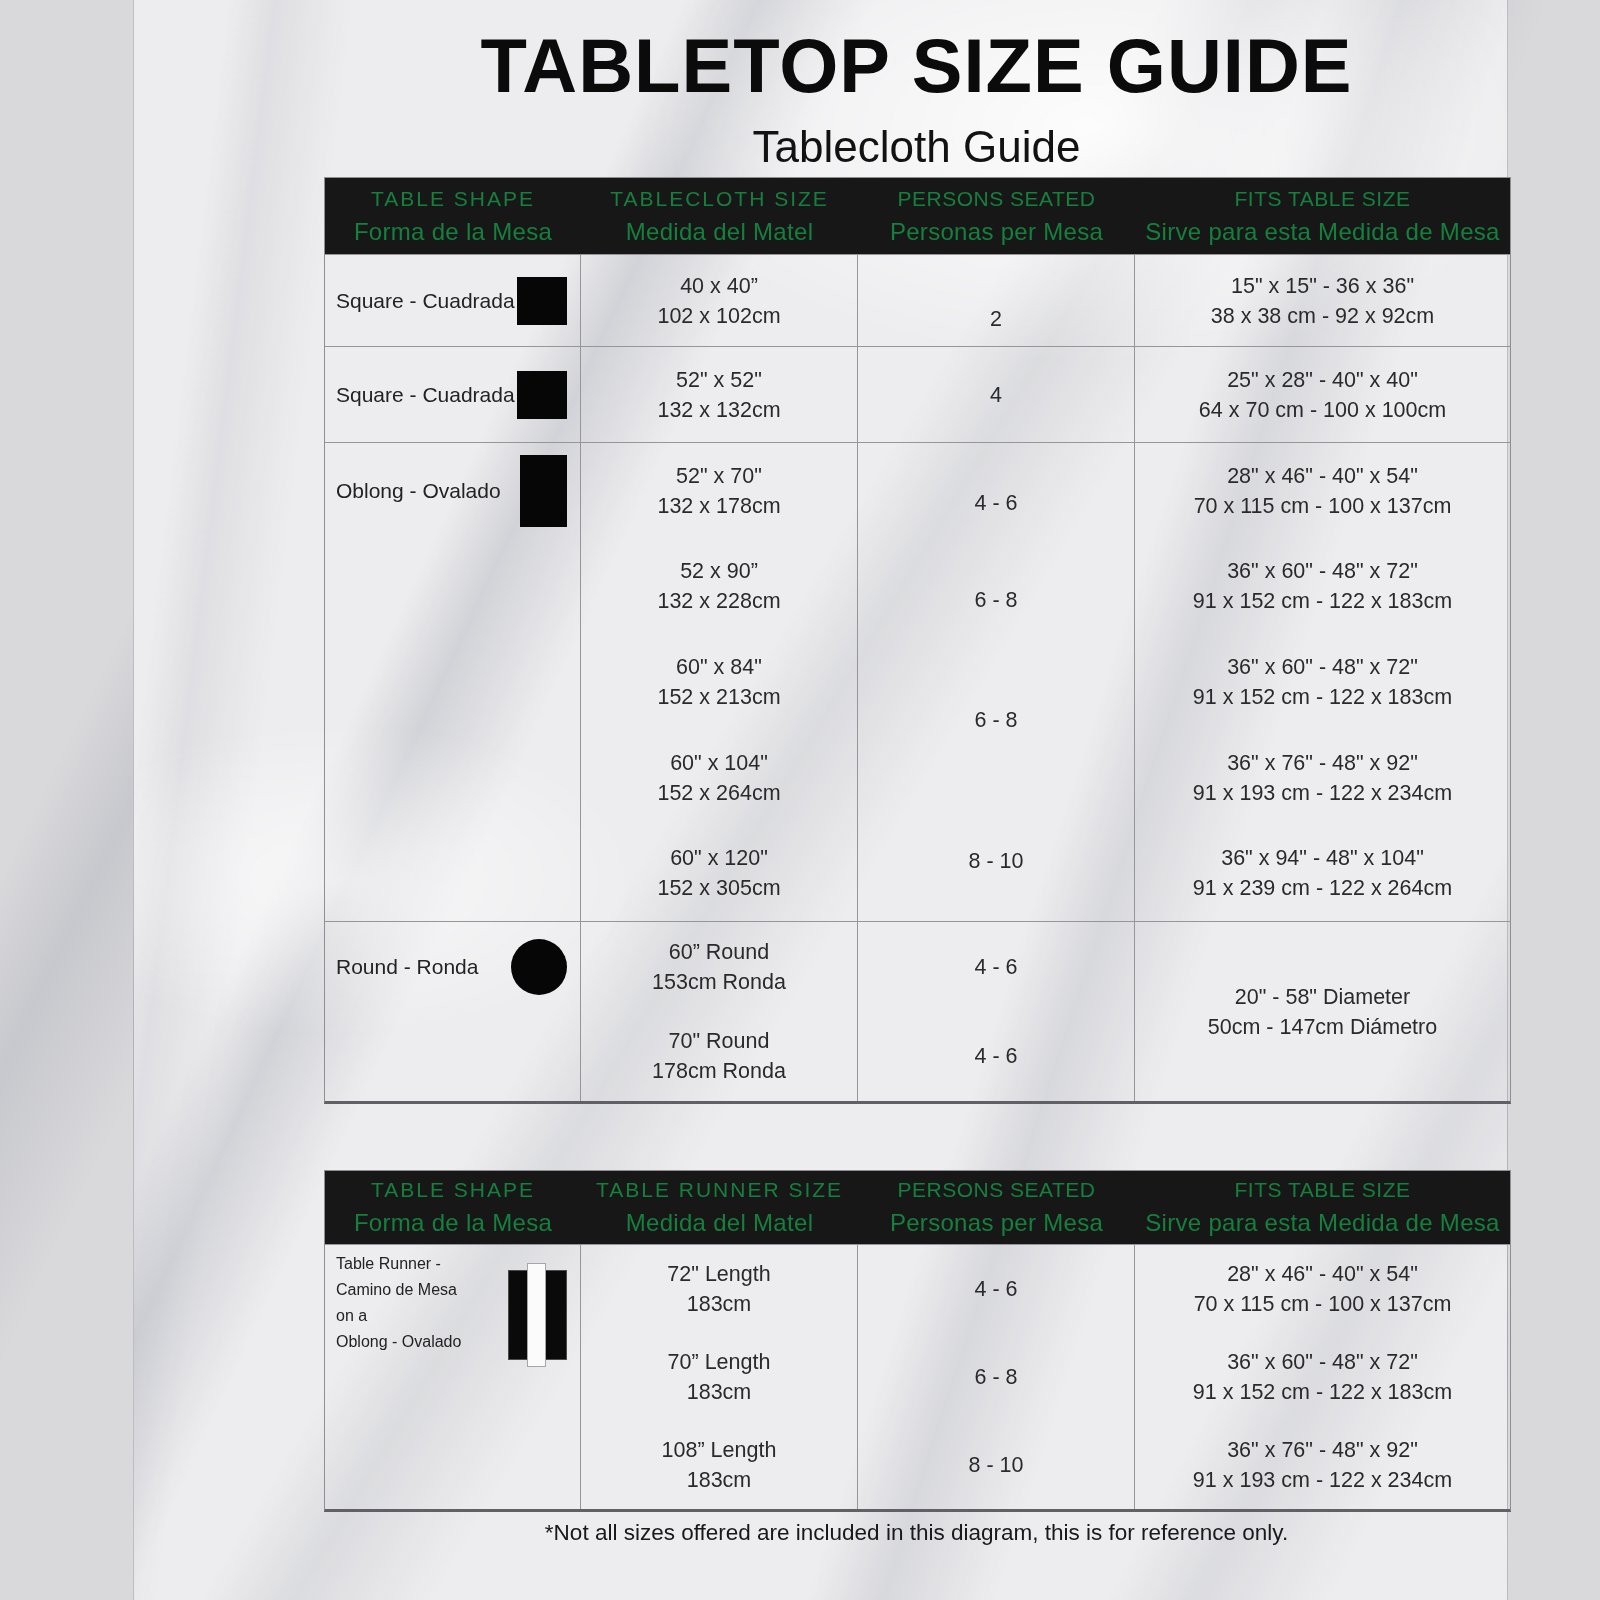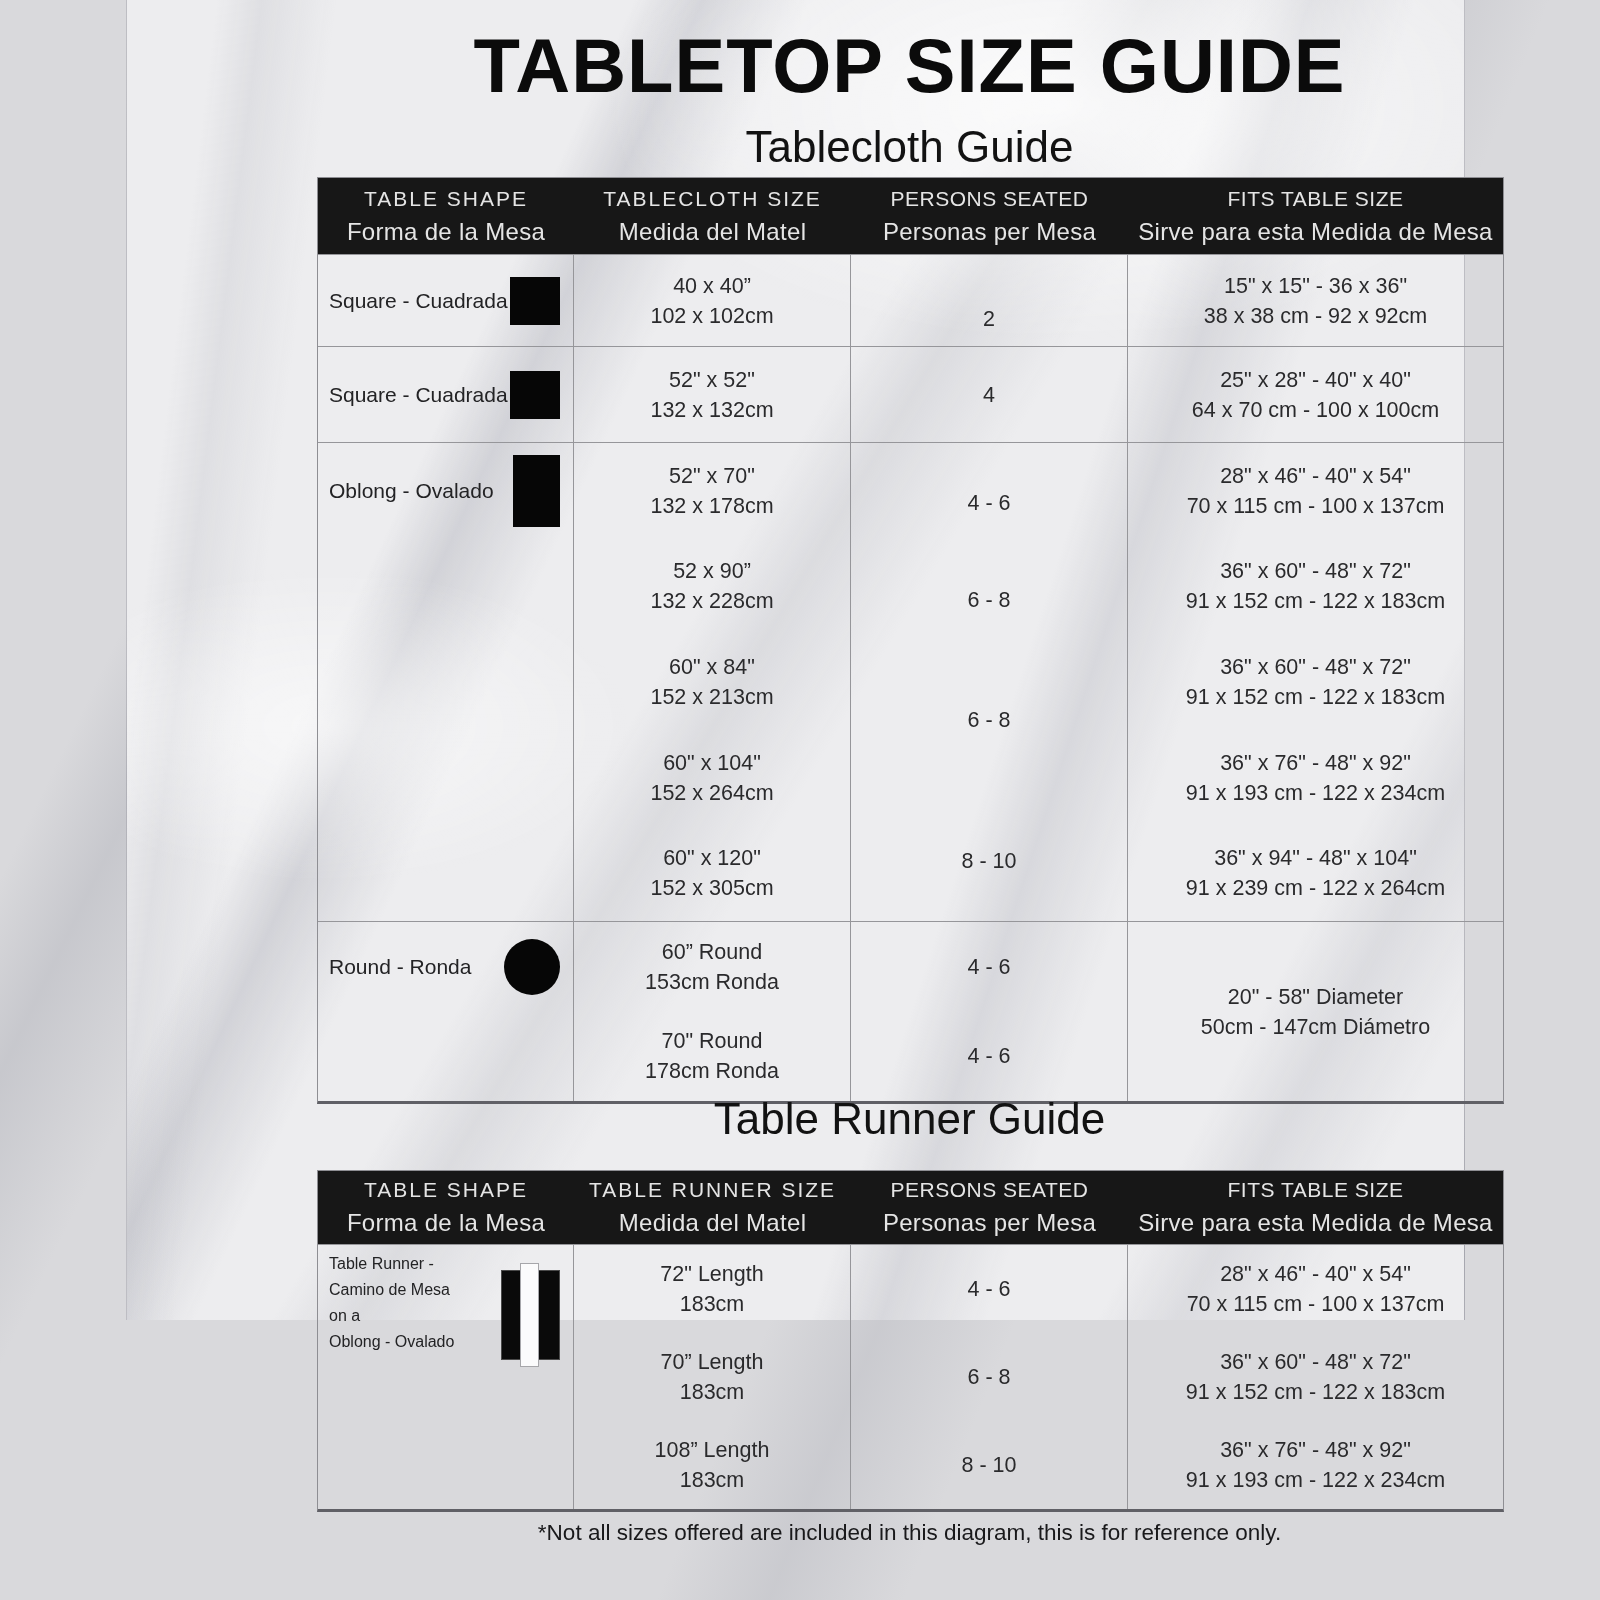--- a/index.html
+++ b/index.html
@@ -6,51 +6,52 @@
   .canvas{
     position:relative;width:1600px;height:1600px;overflow:hidden;
     font-family:"Liberation Sans","DejaVu Sans",sans-serif;
     color:#28282a;
     background:
       linear-gradient(116deg, rgba(255,255,255,0) 18%, rgba(158,160,170,0.30) 22%, rgba(255,255,255,0) 28%),
       linear-gradient(112deg, rgba(255,255,255,0) 58%, rgba(158,160,170,0.25) 63%, rgba(255,255,255,0) 69%),
       #d9d9dc;
   }
   .page{
-    position:absolute;left:126px;top:0;width:1337px;height:1320px;
+    position:absolute;left:133px;top:0;width:1337px;height:1600px;
     border-left:1px solid rgba(80,80,92,0.30);
     border-right:1px solid rgba(80,80,92,0.30);
     background:
       radial-gradient(700px 360px at 70% 8%, rgba(255,255,255,0.85), rgba(255,255,255,0) 65%),
       radial-gradient(500px 260px at 15% 55%, rgba(255,255,255,0.6), rgba(255,255,255,0) 60%),
       linear-gradient(115deg, rgba(0,0,0,0) 26%, rgba(148,150,162,0.30) 29.5%, rgba(0,0,0,0) 35%),
       linear-gradient(121deg, rgba(0,0,0,0) 44%, rgba(156,158,168,0.22) 48%, rgba(0,0,0,0) 54%),
       linear-gradient(108deg, rgba(0,0,0,0) 63%, rgba(148,150,162,0.24) 67%, rgba(0,0,0,0) 73%),
       linear-gradient(97deg, rgba(0,0,0,0) 6%, rgba(158,160,170,0.18) 9%, rgba(0,0,0,0) 14%),
       linear-gradient(118deg, rgba(0,0,0,0) 82%, rgba(150,152,164,0.20) 86%, rgba(0,0,0,0) 92%),
       #ededef;
+    padding-left: 36px;
   }
   .page-title{
     position:absolute;left:190px;width:1185px;top:22px;text-align:center;
     font-size:76px;font-weight:bold;letter-spacing:1px;color:#0b0b0b;white-space:nowrap;
   }
   .sec-title{
     position:absolute;left:190px;width:1185px;text-align:center;
     font-size:44px;font-weight:400;color:#121212;white-space:nowrap;
   }
   #sec-title-1{top:122px;}
   #sec-title-2{top:1094px;}
   .tbl{
     position:absolute;left:190px;width:1185px;display:grid;
     border:1px solid #8e8e93;border-bottom:3px solid #606066;
   }
   #t1{top:177px;grid-template-columns:256px 277px 277px 375px;grid-template-rows:76px 92px 96px 479px 180px;}
   #t2{top:1170px;grid-template-columns:256px 277px 277px 375px;grid-template-rows:73px 265px;}
   .hcell{
-    background:#171717;color:#e5e5e5;display:flex;flex-direction:column;
+    background:#171717;color:#15803d;display:flex;flex-direction:column;
     align-items:center;justify-content:center;gap:7px;text-align:center;
   }
   .hcell .l1{font-size:21px;letter-spacing:2px;}
   .hcell.tight .l1{letter-spacing:0.5px;}
   .hcell .l2{font-size:24px;letter-spacing:0.3px;}
   .cell{border-top:1px solid #96969a;}
   .vr{border-right:1px solid #96969a;}
   .stack{display:grid;grid-auto-rows:1fr;height:100%;}
   .entry{display:flex;flex-direction:column;align-items:center;justify-content:center;}
   .t{font-size:21.5px;line-height:30px;color:#2a2a2c;text-align:right;white-space:nowrap;}
@@ -253,21 +254,20 @@
         </div>
       </div>
       <div class="cell" style="grid-area:5/4">
         <div class="entry" style="height:100%">
           <span class="t">20" - 58" Diameter</span>
           <span class="t">50cm - 147cm Diámetro</span>
         </div>
       </div>
     </div>
 
-    <div class="sec-title" id="sec-title-2">Table Runner Guide</div>
 
     <div class="tbl" id="t2">
 
       <div class="hcell" style="grid-area:1/1">
         <span class="l1">TABLE SHAPE</span>
         <span class="l2">Forma de la Mesa</span>
       </div>
       <div class="hcell" style="grid-area:1/2">
         <span class="l1">TABLE RUNNER SIZE</span>
         <span class="l2">Medida del Matel</span>

